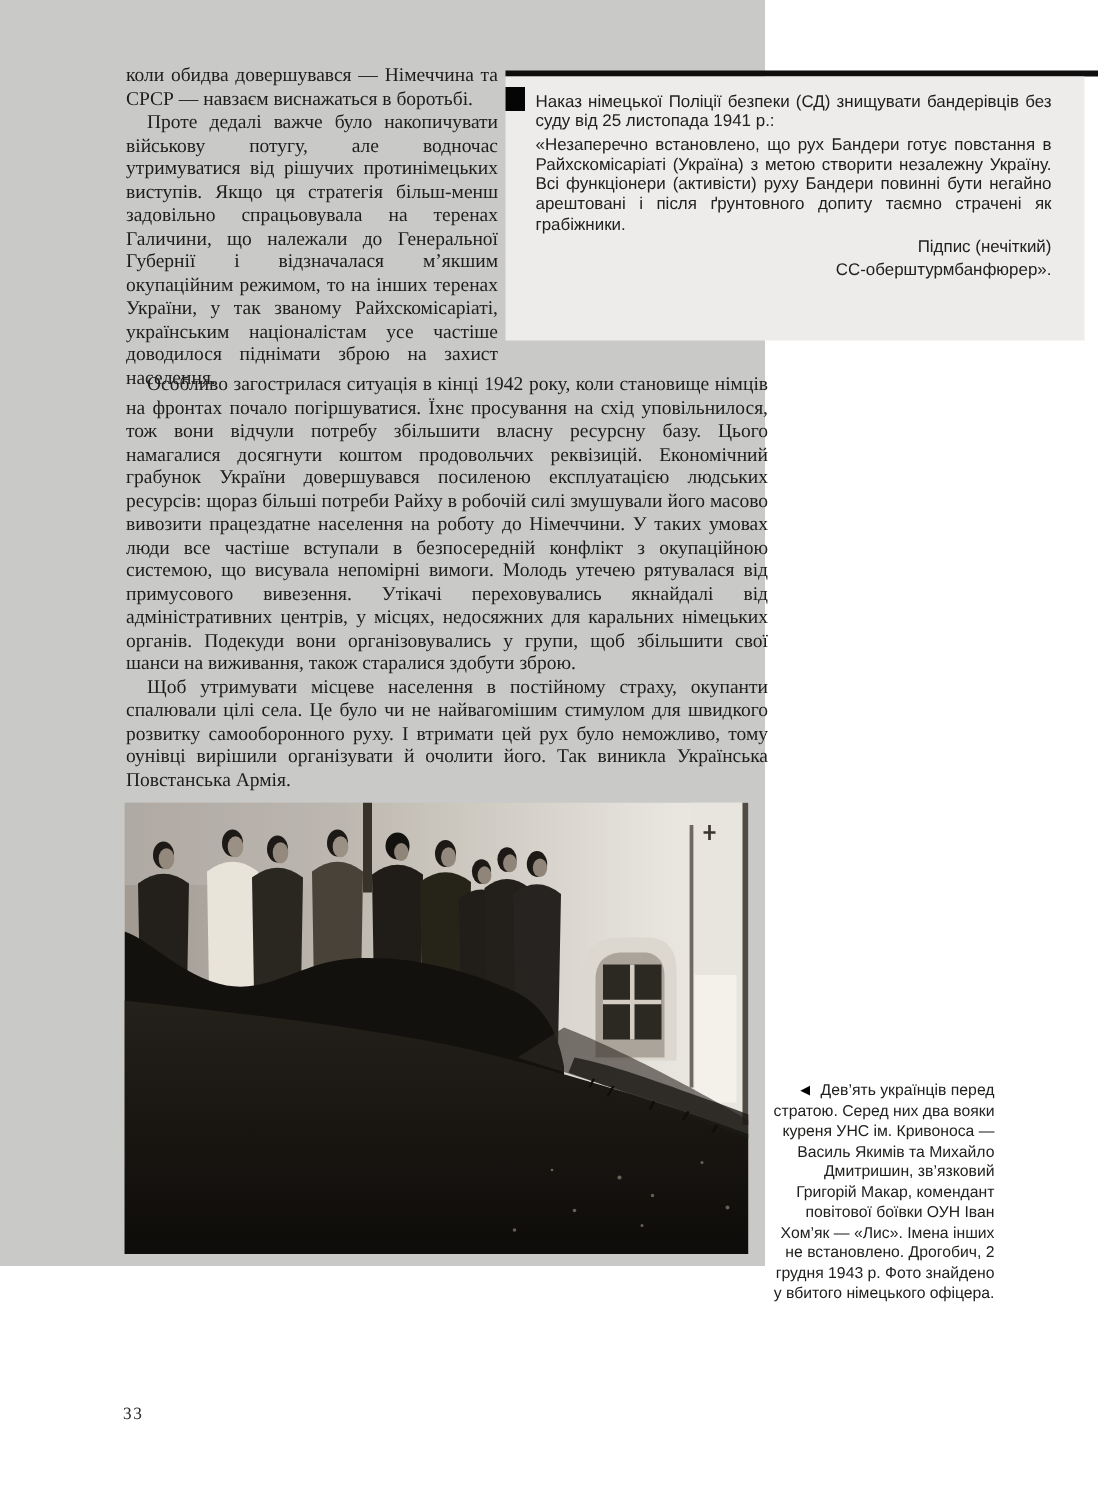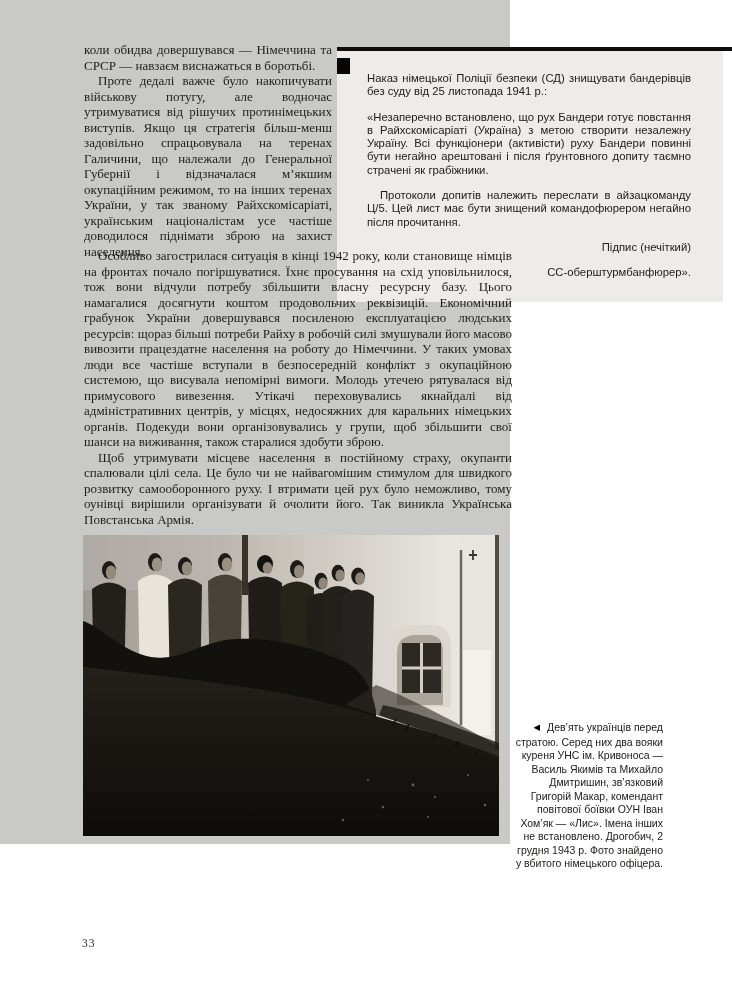--- a/index.html
+++ b/index.html
@@ -8,21 +8,21 @@
     font-family:"Liberation Serif",serif;color:#1e1d1b;overflow:hidden;
   }
   .gray-band{position:absolute;left:0;top:0;width:510px;height:844px;background:#c9c9c8;}
   .top-rule{position:absolute;left:337px;top:47px;width:395px;height:4px;background:#0e0e0e;}
   .quote-box{
     position:absolute;left:337px;top:51px;width:386px;min-height:176px;
     background:#edecea;box-sizing:border-box;padding:9px 20px 10px 18px;
     font-family:"Liberation Sans",sans-serif;font-size:11.3px;line-height:13.3px;
     color:#21201e;text-align:justify;
   }
-  .quote-box p{margin:12px;}
+  .quote-box p{margin:2px;}
   .quote-box p.ind{text-indent:13px;}
   .quote-box p.noj{text-align:right;}
   .marker-square{position:absolute;left:0;top:7px;width:13px;height:16px;background:#050505;}
   .col1{
     position:absolute;left:84px;top:42px;width:248px;
     font-size:13px;line-height:15.5px;text-align:justify;
   }
   .col1 p,.wide p{margin:0;hyphens:auto;-webkit-hyphens:auto;}
   .col1 p.ind,.wide p.ind{text-indent:14px;}
   .wide{
@@ -45,21 +45,20 @@
 <div class="page">
 
   <div class="gray-band"></div>
 
   <div class="top-rule"></div>
 
   <div class="quote-box">
     <div class="marker-square"></div>
     <p>Наказ німецької Поліції безпеки (СД) знищувати бандерівців без суду від 25 листопада 1941 р.:</p>
     <p>«Незаперечно встановлено, що рух Бандери готує повстання в Райхскомісаріаті (Україна) з метою створити незалежну Україну. Всі функціонери (активісти) руху Бандери повинні бути негайно арештовані і після ґрунтовного допиту таємно страчені як грабіжники.</p>
-    <p class="ind">Протоколи допитів належить переслати в айзацкоманду Ц/5. Цей лист має бути знищений командофюрером негайно після прочитання.</p>
     <p class="ind noj">Підпис (нечіткий)</p>
     <p class="ind noj">СС-оберштурмбанфюрер».</p>
   </div>
 
   <div class="col1">
     <p>коли обидва довершувався — Німеччина та СРСР — навзаєм виснажаться в боротьбі.</p>
     <p class="ind">Проте дедалі важче було накопичувати військову потугу, але водночас утримуватися від рішучих протинімецьких виступів. Якщо ця стратегія більш-менш задовільно спрацьовувала на теренах Галичини, що належали до Генеральної Губернії і відзначалася м’якшим окупаційним режимом, то на інших теренах України, у так званому Райхскомісаріаті, українським націоналістам усе частіше доводилося піднімати зброю на захист населення.</p>
   </div>
 
   <div class="wide">

